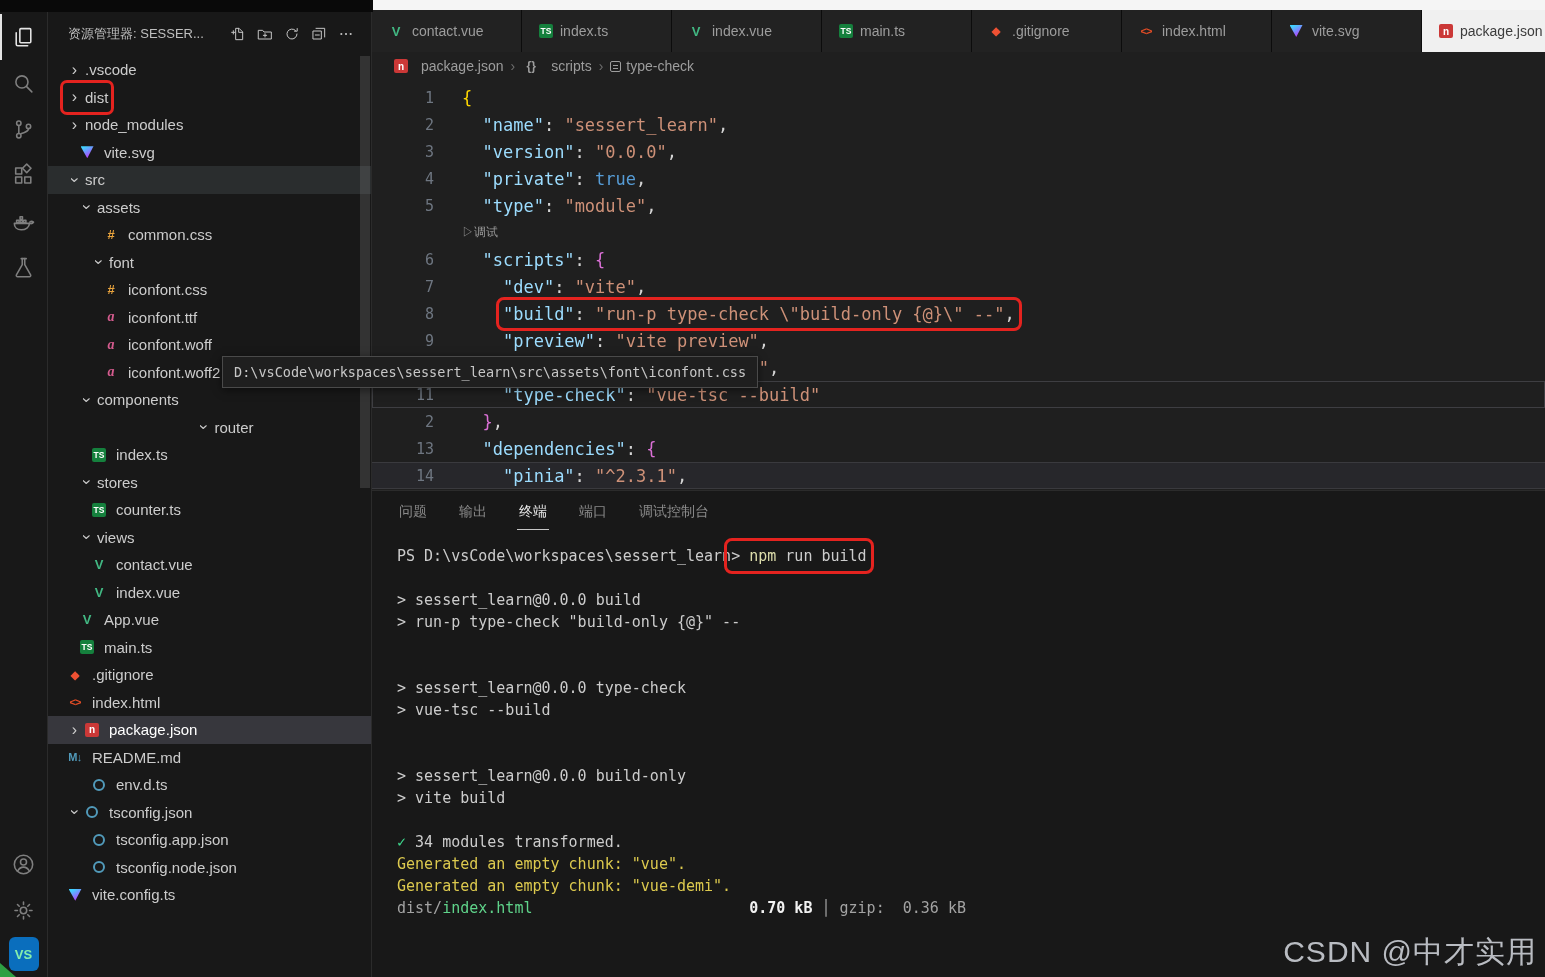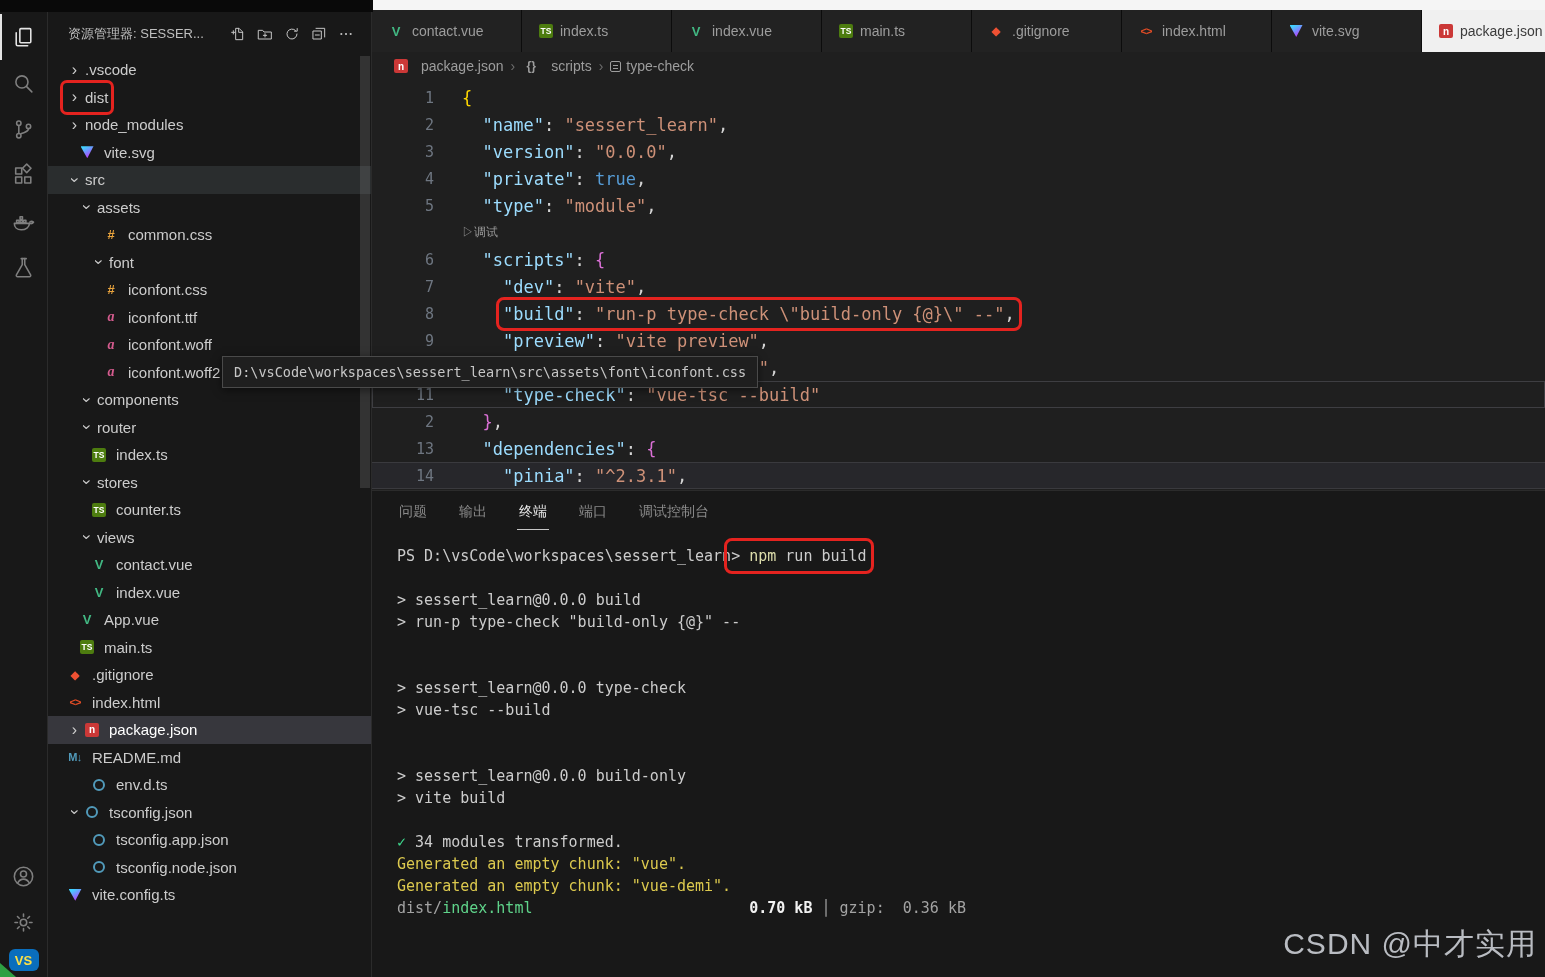--- a/index.html
+++ b/index.html
@@ -8,21 +8,21 @@
   .mono { font-family:"DejaVu Sans Mono",monospace; }
 
   #app { display:flex; height:100%; position:relative; }
 
   
   .activity-bar { width:48px; background:#181818; border-right:1px solid #2b2b2b; display:flex; flex-direction:column; justify-content:space-between; padding:14px 0 6px 0; position:relative; z-index:6; }
   .ab-group { display:flex; flex-direction:column; align-items:center; }
   .ab-item { width:48px; height:46px; display:flex; align-items:center; justify-content:center; color:#7f7f7f; cursor:pointer; }
   .ab-item.active { color:#e4e4e4; box-shadow:inset 2px 0 0 #e4e4e4; }
   .ab-item svg { width:25px; height:25px; }
-  .vs-badge { width:30px; height:22px; background:#0a6ebd; border-radius:6px; color:#fde047; font-weight:bold; font-size:13px; display:flex; align-items:center; justify-content:center; margin-top:4px; }
+  .vs-badge { width:30px; height:34px; background:#0a6ebd; border-radius:6px; color:#86efac; font-weight:bold; font-size:13px; display:flex; align-items:center; justify-content:center; margin-top:4px; }
 
   
   .sidebar { width:324px; background:#181818; border-right:1px solid #2b2b2b; position:relative; z-index:4; display:flex; flex-direction:column; }
   .titlebar-pad { height:12px; background:#090909; flex:none; }
   .sidebar-header { height:44px; flex:none; display:flex; align-items:center; justify-content:space-between; padding:0 16px 0 20px; }
   .sidebar-title { font-size:13px; color:#bfbfbf; white-space:nowrap; overflow:hidden; }
   .sidebar-actions { display:flex; gap:9px; color:#c5c5c5; }
   .sb-act { width:18px; height:18px; display:flex; align-items:center; justify-content:center; cursor:pointer; }
   .sb-act svg { width:16px; height:16px; }
 
@@ -31,21 +31,21 @@
   .tree-row.hovered { background:#2a2d2e; }
   .tree-row.selected { background:#37373d; color:#ffffff; }
   .row-inner { display:inline-flex; align-items:center; height:23px; }
   .tw { width:17px; flex:none; display:inline-flex; justify-content:center; color:#cccccc; font-size:16px; line-height:1; }
   .tw::before { content:"\203A"; }
   .tw.open { transform:rotate(90deg); }
   .tree-label { margin-left:2px; }
 
   
   .fi { width:18px; height:16px; display:inline-flex; align-items:center; justify-content:center; margin-right:6px; flex:none; font-family:"Liberation Sans",sans-serif; font-style:normal; }
-  .fi-ts { background:#4d7c0f; color:#fff; font-size:8.5px; font-weight:700; width:14px; height:14px; border-radius:2px; margin:0 8px 0 2px; }
+  .fi-ts { background:#15803d; color:#fff; font-size:8.5px; font-weight:700; width:14px; height:14px; border-radius:2px; margin:0 8px 0 2px; }
   .fi-vue { color:#42b883; font-weight:700; font-size:13px; }
   .fi-npm { background:#cb3837; color:#fff; font-size:10px; font-weight:700; width:14px; height:14px; border-radius:2px; margin:0 8px 0 2px; }
   .fi-css { color:#e8a33d; font-weight:700; font-size:13px; }
   .fi-font { color:#d65c8f; font-style:italic; font-weight:700; font-size:14px; font-family:"Liberation Serif",serif; }
   .fi-git { color:#ef5133; font-size:12px; }
   .fi-html { color:#e44d26; font-weight:700; font-size:11px; letter-spacing:-1px; }
   .fi-md { color:#519aba; font-weight:700; font-size:11px; letter-spacing:-0.5px; }
   .fi-cfg::before { content:""; width:8px; height:8px; border:2.5px solid #519aba; border-radius:50%; display:block; }
   .fi-vite::before { content:""; width:13px; height:12px; background:linear-gradient(150deg,#41d1ff 15%,#bd34fe 85%); clip-path:polygon(0 0,100% 0,52% 100%); display:block; }
   .fi-braces { color:#9d9d9d; font-size:12px; font-weight:700; }
@@ -86,21 +86,21 @@
   .terminal { flex:1; padding:14px 0 0 25px; font-family:"DejaVu Sans Mono",monospace; font-size:15px; line-height:22px; overflow:hidden; }
   .t-line { min-height:22px; white-space:pre; }
   .c-tp { color:#cccccc; } .c-tdim { color:#a3a3a3; } .c-tgreen { color:#3dd68c; }
   .c-tblue { color:#33b1e0; } .c-tyellow { color:#dcc94e; } .c-tfile { color:#5fd38a; }
   .c-tsize { color:#f2f2f2; font-weight:700; } .c-tcmd { color:#dcdcaa; }
 
   
   .redbox { outline:3px solid #e4231f; outline-offset:3px; border-radius:1px; }
   .redbox-inline { outline:3px solid #e4231f; outline-offset:4px; border-radius:1px; display:inline-flex; }
   .tooltip { position:absolute; left:222px; top:356px; background:#1f1f1f; border:1px solid #4a4a4a; color:#c8c8c8; font-size:13.5px; padding:7px 11px; white-space:nowrap; z-index:70; box-shadow:0 2px 8px rgba(0,0,0,0.5); }
-  .watermark { position:absolute; right:8px; bottom:12px; font-size:30px; color:#b9bcc2; z-index:80; letter-spacing:1px; }
+  .watermark { position:absolute; right:8px; bottom:4px; font-size:30px; color:#b9bcc2; z-index:80; letter-spacing:1px; }
   .corner-green { position:absolute; left:0; bottom:0; width:16px; height:14px; background:#2ea043; clip-path:polygon(0 0,0 100%,100% 100%); z-index:90; }
   .top-black { position:absolute; left:0; top:0; width:373px; height:12px; background:#090909; z-index:8; }
 </style>
 </head>
 <body>
 
 <div id="app">
   <div class="top-black"></div>
 
   <div class="activity-bar">
@@ -281,21 +281,21 @@
             <span class="fi fi-font">a</span>
             <span class="tree-label">iconfont.woff2</span>
           </span>
         </div>
         <div class="tree-row" style="padding-left: 30px;">
           <span class="row-inner">
             <span class="tw open"></span>
             <span class="tree-label">components</span>
           </span>
         </div>
-        <div class="tree-row" style="padding-left: 30px;">
+        <div class="tree-row" style="padding-left: 30px; justify-content: center;">
           <span class="row-inner">
             <span class="tw open"></span>
             <span class="tree-label">router</span>
           </span>
         </div>
         <div class="tree-row" style="padding-left: 42px;">
           <span class="row-inner">
             <span class="fi fi-ts">TS</span>
             <span class="tree-label">index.ts</span>
           </span>

